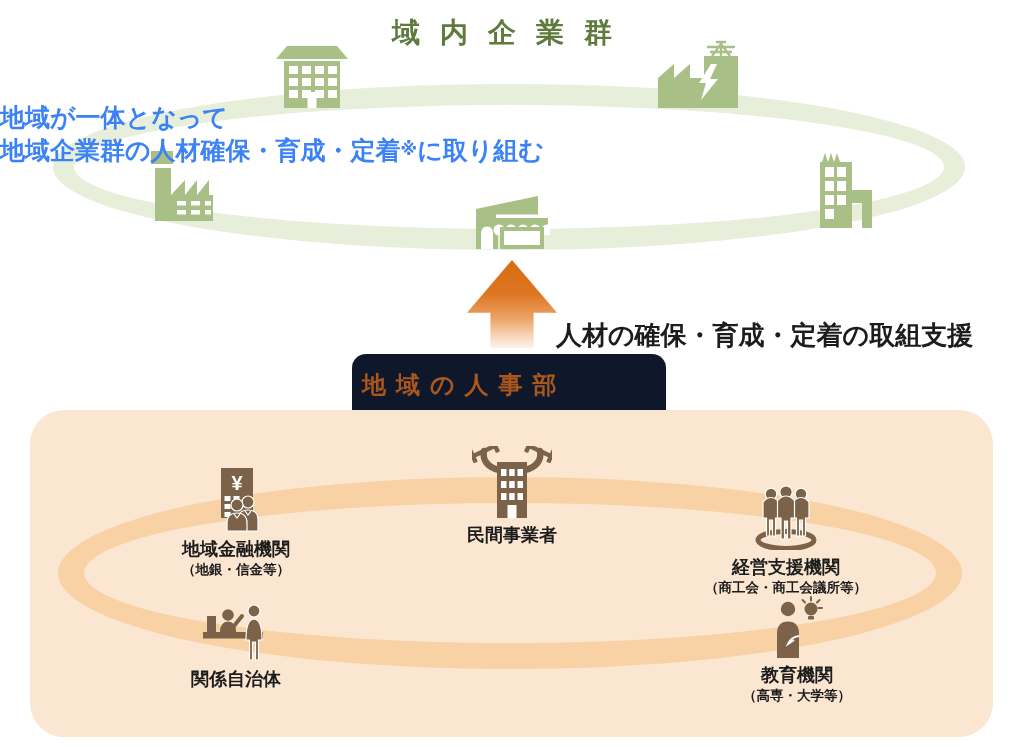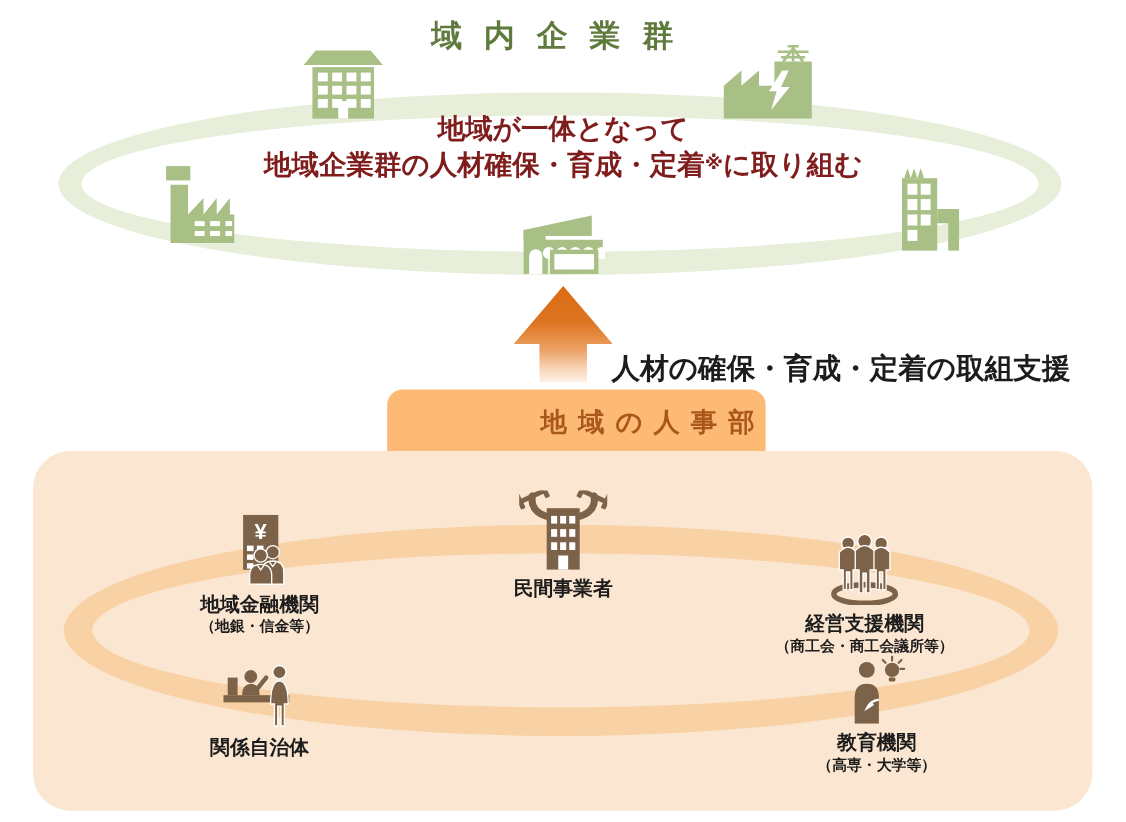--- a/index.html
+++ b/index.html
@@ -13,43 +13,43 @@
   .top-title{
     left:0;right:0;top:14px;text-align:center;
     font-size:28px;font-weight:700;color:#5f7a3d;
     letter-spacing:20px;
   }
   .green-ring{
     left:53px;top:84px;width:912px;height:166px;
     border:21px solid #e7eed9;border-radius:50%;box-sizing:border-box;
   }
   .center-message{
-    left:0;right:0;top:101px;text-align:center;
-    font-size:25px;font-weight:700;line-height:33px;color:#7f1d1d;
+    left:0;right:0;top:101px;text-align:left;
+    font-size:25px;font-weight:700;line-height:33px;color:#3b82f6;
   }
   .center-message .note{font-size:17px;position:relative;top:-4px;font-weight:700;}
   .gi{fill:#a8c086;}
   .wf{fill:#ffffff;}
   .gstroke{stroke:#a8c086;fill:none;}
 
   
   .up-arrow{
     left:467px;top:260px;width:90px;height:88px;
     background:linear-gradient(180deg,#d96c12 0%,#dd7521 38%,#eca263 66%,#f7d5b9 86%,#fdf3ea 100%);
     clip-path:polygon(50% 0%,100% 60%,74% 60%,74% 100%,26% 100%,26% 60%,0% 60%);
   }
   .arrow-label{
     left:556px;top:318px;font-size:26px;font-weight:700;color:#1c1c1c;white-space:nowrap;
   }
 
   
   .hr-tab{
-    left:352px;top:354px;width:344px;height:62px;
-    background:#fdba74;border-radius:14px 14px 0 0;
-    text-align:right;line-height:62px;
+    left:352px;top:354px;width:314px;height:62px;
+    background:#0f172a;border-radius:14px 14px 0 0;
+    text-align:left;line-height:62px;
     font-size:24px;font-weight:700;color:#a9571c;letter-spacing:10px;
     text-indent:10px;
   }
   .hr-panel{
     left:30px;top:410px;width:963px;height:327px;
     background:#fbe6d1;border-radius:34px;
   }
   .orange-ring{
     left:58px;top:477px;width:904px;height:192px;
     border:26px solid #f8d1a5;border-radius:50%;box-sizing:border-box;

